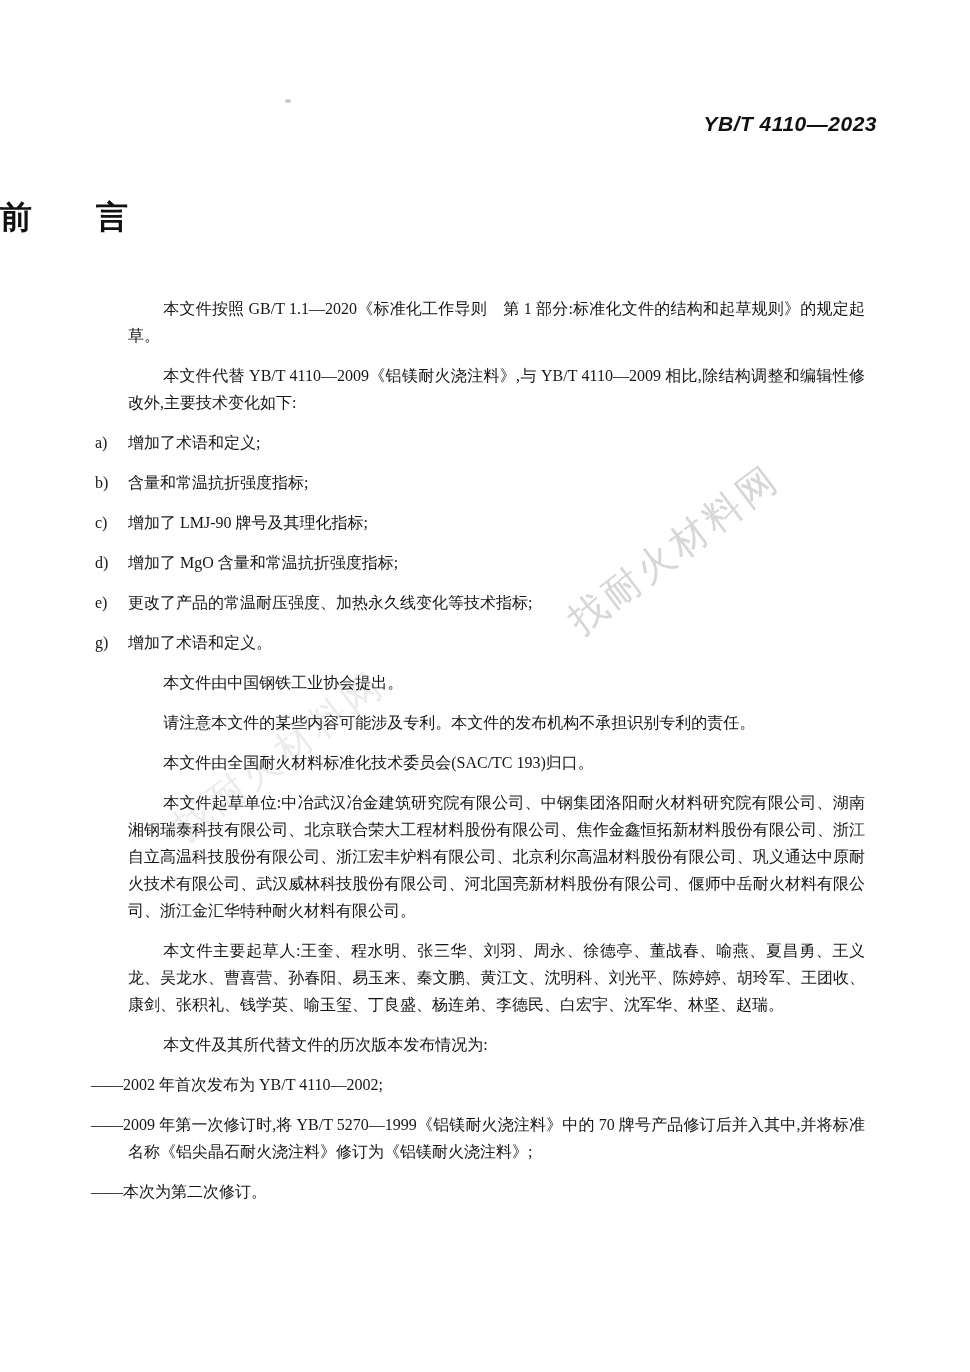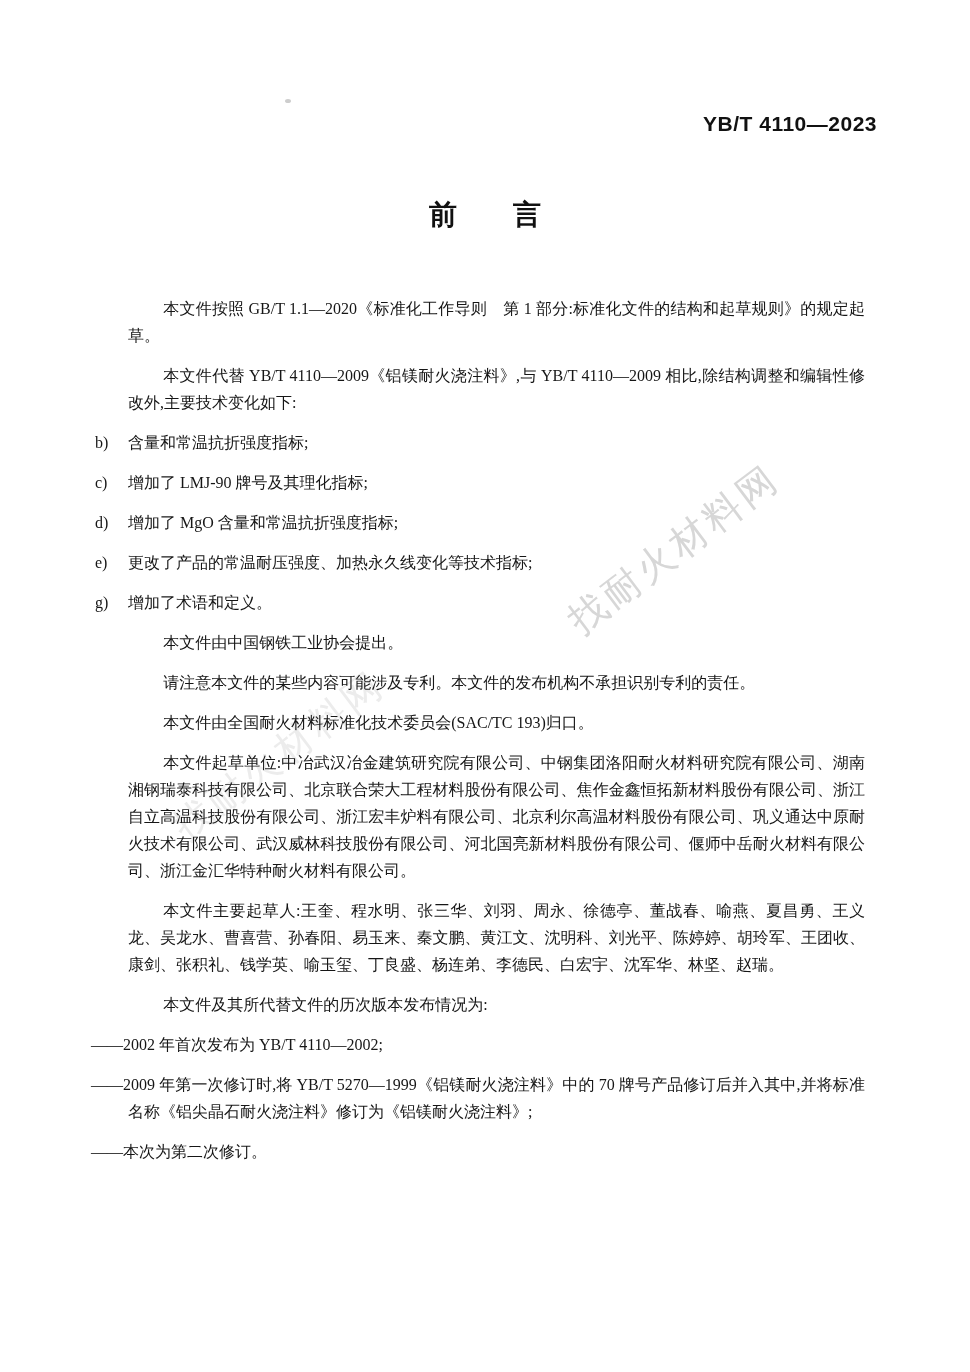--- a/index.html
+++ b/index.html
@@ -10,27 +10,27 @@
   }
   .page {
     position: absolute; left: 0; top: 0;
     width: 970px; height: 1372px;
     background: #ffffff; overflow: hidden;
   }
   .standard-number {
     position: absolute; top: 112px; right: 93px;
     font-family: "Liberation Sans", "DejaVu Sans", sans-serif;
     font-weight: bold; font-size: 21px; color: #111;
-    letter-spacing: 0.5px; z-index: 2;
+    letter-spacing: 0.5px; z-index: 2; font-style: italic;
   }
   .doc-title {
     position: absolute; top: 196px; left: 0; width: 970px;
-    text-align: center;
+    text-align: left;
     font-family: "Liberation Sans", "DejaVu Sans", sans-serif;
-    font-weight: bold; font-size: 28px; color: #111;
+    font-weight: bold; font-size: 32px; color: #111;
     white-space: pre; z-index: 2;
   }
   .watermark {
     position: absolute;
     font-family: "Liberation Sans", "DejaVu Sans", sans-serif;
     font-size: 38px; letter-spacing: 4px; white-space: nowrap;
     transform: rotate(-37deg);
     z-index: 1; pointer-events: none;
   }
   .wm-1 { left: 548px; top: 524px; color: #d7d7d7; }
@@ -64,20 +64,21 @@
 
   <div class="scan-dot"></div>
 
   <div class="standard-number">YB/T 4110—2023</div>
 
   <div class="doc-title">前　　言</div>
 
   <div class="foreword-body">
       <p class="p-indent"><span>本文件按照 GB/T 1.1—2020《标准化工作导则　第 1 部分:标准化文件的结构和起草规则》的规定起草。</span></p>
       <p class="p-indent"><span>本文件代替 YB/T 4110—2009《铝镁耐火浇注料》,与 YB/T 4110—2009 相比,除结构调整和编辑性修改外,主要技术变化如下:</span></p>
+      <p class="p-list"><span class="list-marker">a)</span><span>增加了术语和定义;</span></p>
       <p class="p-list"><span class="list-marker">b)</span><span>含量和常温抗折强度指标;</span></p>
       <p class="p-list"><span class="list-marker">c)</span><span>增加了 LMJ-90 牌号及其理化指标;</span></p>
       <p class="p-list"><span class="list-marker">d)</span><span>增加了 MgO 含量和常温抗折强度指标;</span></p>
       <p class="p-list"><span class="list-marker">e)</span><span>更改了产品的常温耐压强度、加热永久线变化等技术指标;</span></p>
       <p class="p-list"><span class="list-marker">g)</span><span>增加了术语和定义。</span></p>
       <p class="p-indent"><span>本文件由中国钢铁工业协会提出。</span></p>
       <p class="p-indent"><span>请注意本文件的某些内容可能涉及专利。本文件的发布机构不承担识别专利的责任。</span></p>
       <p class="p-indent"><span>本文件由全国耐火材料标准化技术委员会(SAC/TC 193)归口。</span></p>
       <p class="p-indent"><span>本文件起草单位:中冶武汉冶金建筑研究院有限公司、中钢集团洛阳耐火材料研究院有限公司、湖南湘钢瑞泰科技有限公司、北京联合荣大工程材料股份有限公司、焦作金鑫恒拓新材料股份有限公司、浙江自立高温科技股份有限公司、浙江宏丰炉料有限公司、北京利尔高温材料股份有限公司、巩义通达中原耐火技术有限公司、武汉威林科技股份有限公司、河北国亮新材料股份有限公司、偃师中岳耐火材料有限公司、浙江金汇华特种耐火材料有限公司。</span></p>
       <p class="p-indent"><span>本文件主要起草人:王奎、程水明、张三华、刘羽、周永、徐德亭、董战春、喻燕、夏昌勇、王义龙、吴龙水、曹喜营、孙春阳、易玉来、秦文鹏、黄江文、沈明科、刘光平、陈婷婷、胡玲军、王团收、康剑、张积礼、钱学英、喻玉玺、丁良盛、杨连弟、李德民、白宏宇、沈军华、林坚、赵瑞。</span></p>

